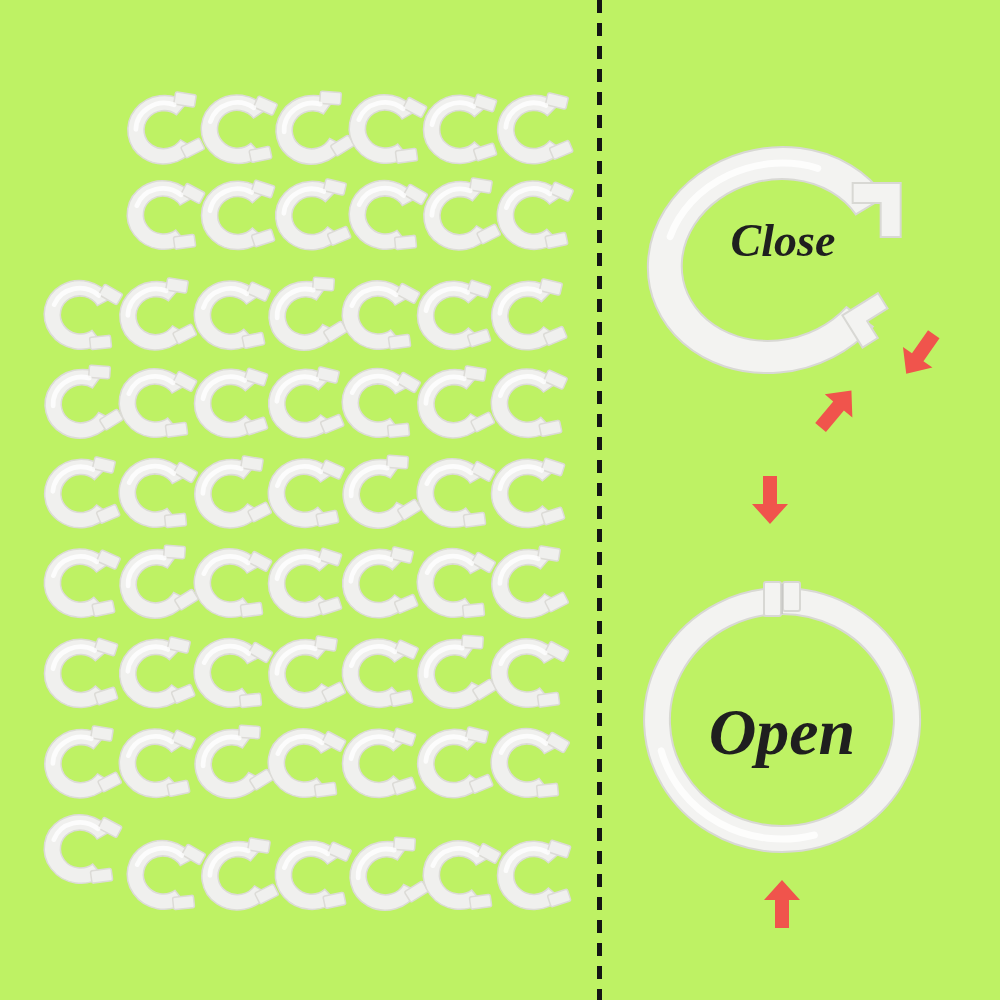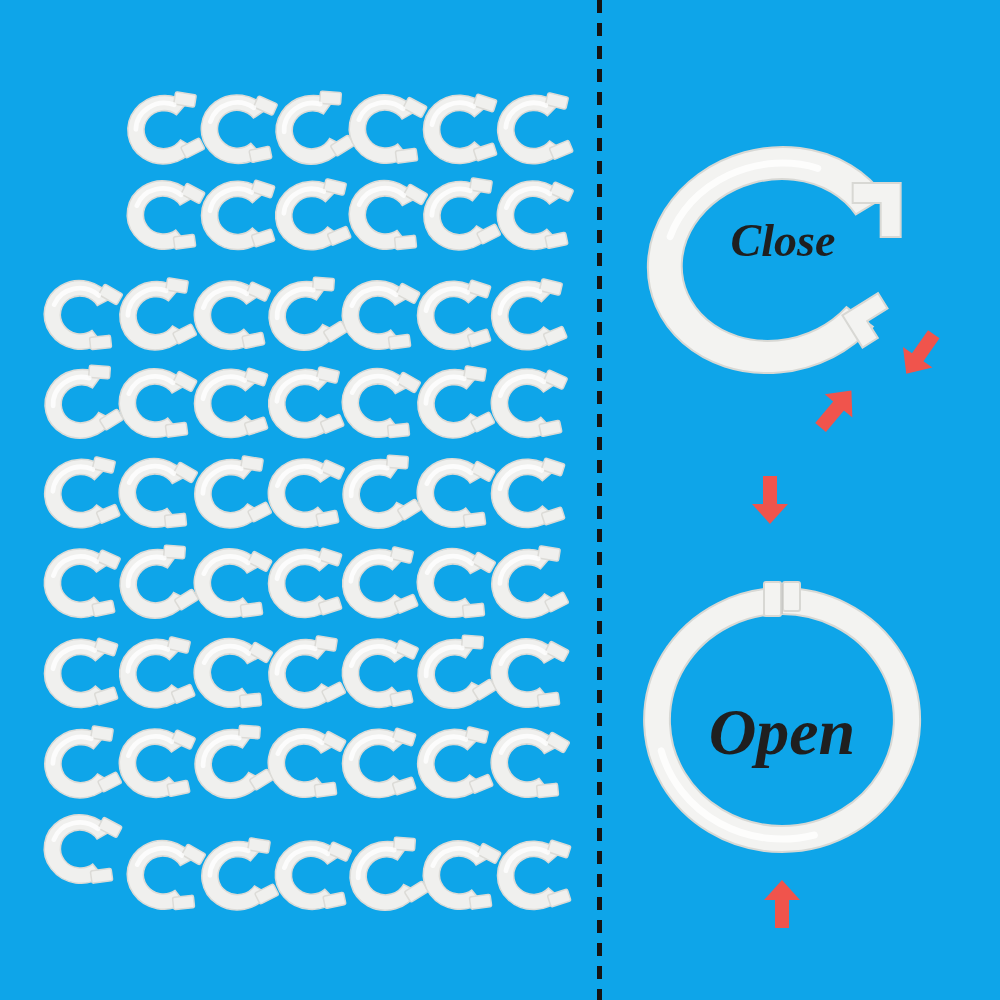--- a/index.html
+++ b/index.html
@@ -1,17 +1,17 @@
 <!DOCTYPE html>
 <html style="--arrow: #f0544c; --clip-fill: #f0f0ee; --clip-outline: #dcdbd7; --band-fill: #f3f3f1; --band-outline: #d8d8d4; --divider: #141414; --label-text: #1f1f1f;"><head>
 <meta charset="utf-8">
 <style>
   html,body { margin:0; padding:0; background:#fff; }
   #canvas {
-    position:relative; width:1000px; height:1000px; background:#0ea5e9;
+    position:relative; width:1000px; height:1000px; background:#bef264;
     overflow:hidden; font-family:"Liberation Sans", sans-serif;
   }
   .abs { position:absolute; }
 
   
   #divider {
     position:absolute; left:597px; top:0; width:5px; height:1000px;
     background:repeating-linear-gradient(to bottom,
       var(--divider,#141414) 0 13px, transparent 13px 23px);
   }

